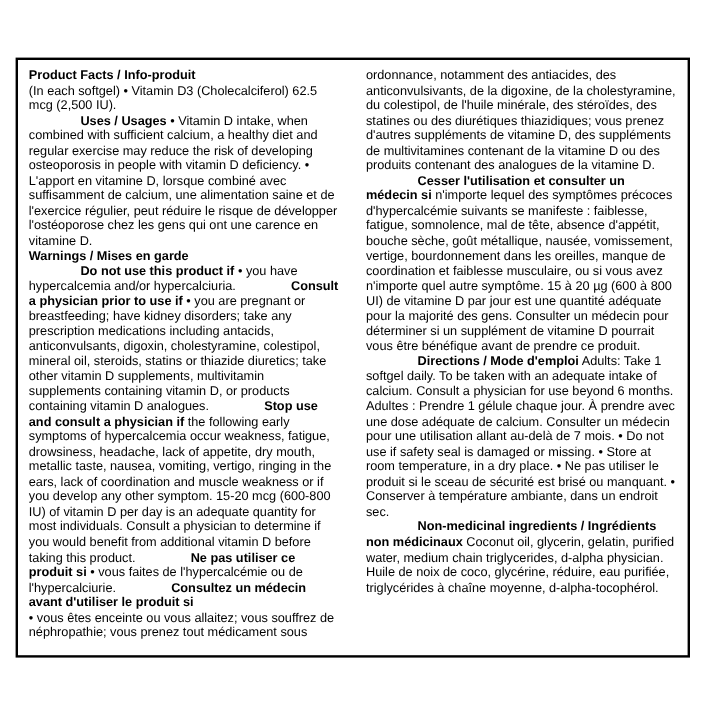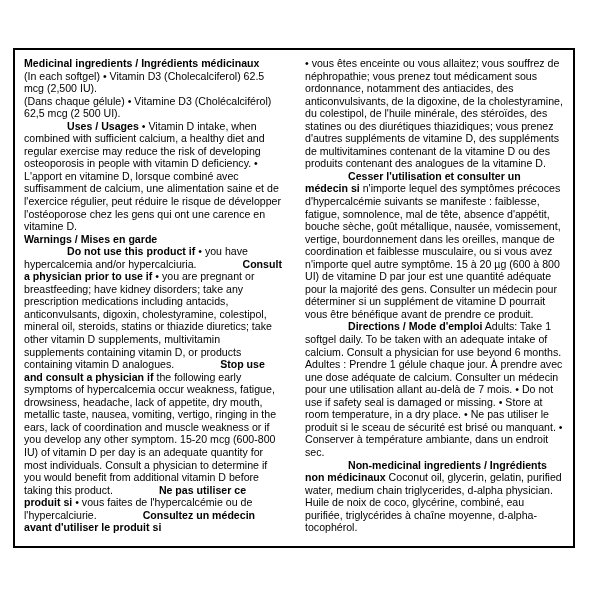--- a/index.html
+++ b/index.html
@@ -57,42 +57,41 @@
     display: block;
     height: 11px;
   }
 </style>
 </head>
 <body>
 
 <div id="label-frame">
   <div id="label-columns">
 
+    <span class="blk hd">Product Facts / Info-produit</span>
 
-    <span class="blk hd">Medicinal ingredients / Ingrédients médicinaux</span>
 
     <span class="blk">(In each softgel) • Vitamin D3 (Cholecalciferol) 62.5 mcg (2,500 IU).</span>
 
-    <span class="blk">(Dans chaque gélule) • Vitamine D3 (Cholécalciférol) 62,5 mcg (2 500 UI).</span>
 
     <span class="flow"><span class="b">Uses / Usages</span><span> <span>• Vitamin D intake, when combined with sufficient calcium, a healthy diet and regular exercise may reduce the risk of developing osteoporosis in people with vitamin D deficiency. •</span> <span>L'apport en vitamine D, lorsque combiné avec suffisamment de calcium, une alimentation saine et de l'exercice régulier, peut réduire le risque de développer l'ostéoporose chez les gens qui ont une carence en vitamine D.</span></span></span>
 
     <span class="blk hd">Warnings / Mises en garde</span>
 
     <span class="flow"><span class="b">Do not use this product if</span> <span>• you have hypercalcemia and/or hypercalciuria.</span> <span class="b">Consult a physician prior to use if</span> <span>• you are pregnant or breastfeeding; have kidney disorders; take any prescription medications including antacids, anticonvulsants, digoxin, cholestyramine, colestipol, mineral oil, steroids, statins or thiazide diuretics; take other vitamin D supplements, multivitamin supplements containing vitamin D, or products containing vitamin D analogues.</span> <span class="b">Stop use and consult a physician if</span> <span>the following early symptoms of hypercalcemia occur weakness, fatigue, drowsiness, headache, lack of appetite, dry mouth, metallic taste, nausea, vomiting, vertigo, ringing in the ears, lack of coordination and muscle weakness or if you develop any other symptom. 15-20 mcg (600-800 IU) of vitamin D per day is an adequate quantity for most individuals. Consult a physician to determine if you would benefit from additional vitamin D before taking this product.</span> <span class="b">Ne pas utiliser ce produit si</span> <span>• vous faites de l'hypercalcémie ou de l'hypercalciurie.</span> <span class="b">Consultez un médecin avant d'utiliser le produit si</span></span>
 
     <span class="blk">• vous êtes enceinte ou vous allaitez; vous souffrez de néphropathie; vous prenez tout médicament sous ordonnance, notamment des antiacides, des anticonvulsivants, de la digoxine, de la cholestyramine, du colestipol, de l'huile minérale, des stéroïdes, des statines ou des diurétiques thiazidiques; vous prenez d'autres suppléments de vitamine D, des suppléments de multivitamines contenant de la vitamine D ou des produits contenant des analogues de la vitamine D.</span>
 
     <span class="flow"><span class="b">Cesser l'utilisation et consulter un médecin si</span> <span>n'importe lequel des symptômes précoces d'hypercalcémie suivants se manifeste : faiblesse, fatigue, somnolence, mal de tête, absence d'appétit, bouche sèche, goût métallique, nausée, vomissement, vertige, bourdonnement dans les oreilles, manque de coordination et faiblesse musculaire, ou si vous avez n'importe quel autre symptôme. 15 à 20 µg (600 à 800 UI) de vitamine D par jour est une quantité adéquate pour la majorité des gens. Consulter un médecin pour déterminer si un supplément de vitamine D pourrait vous être bénéfique avant de prendre ce produit.</span></span>
 
     <span class="flow"><span class="b">Directions / Mode d'emploi</span> <span>Adults: Take 1 softgel daily. To be taken with an adequate intake of calcium. Consult a physician for use beyond 6 months.</span> <span>Adultes : Prendre 1 gélule chaque jour. À prendre avec une dose adéquate de calcium. Consulter un médecin pour une utilisation allant au-delà de 7 mois.</span></span>
 
 
     <span class="flow"><span>• Do not use if safety seal is damaged or missing. • Store at room temperature, in a dry place.</span> <span>• Ne pas utiliser le produit si le sceau de sécurité est brisé ou manquant. • Conserver à température ambiante, dans un endroit sec.</span></span>
 
-    <span class="blk"><span class="b">Non-medicinal ingredients / Ingrédients non médicinaux</span> <span>Coconut oil, glycerin, gelatin, purified water, medium chain triglycerides, d-alpha physician.</span> <span>Huile de noix de coco, glycérine, combiné, eau purifiée, triglycérides à chaîne moyenne, d-alpha-tocophérol.</span></span>
+    <span class="blk"><span class="b">Non-medicinal ingredients / Ingrédients non médicinaux</span> <span>Coconut oil, glycerin, gelatin, purified water, medium chain triglycerides, d-alpha physician.</span> <span>Huile de noix de coco, glycérine, réduire, eau purifiée, triglycérides à chaîne moyenne, d-alpha-tocophérol.</span></span>
 
     <span class="gap"></span>
 
     
 
   </div>
 </div>
 
 </body></html>

